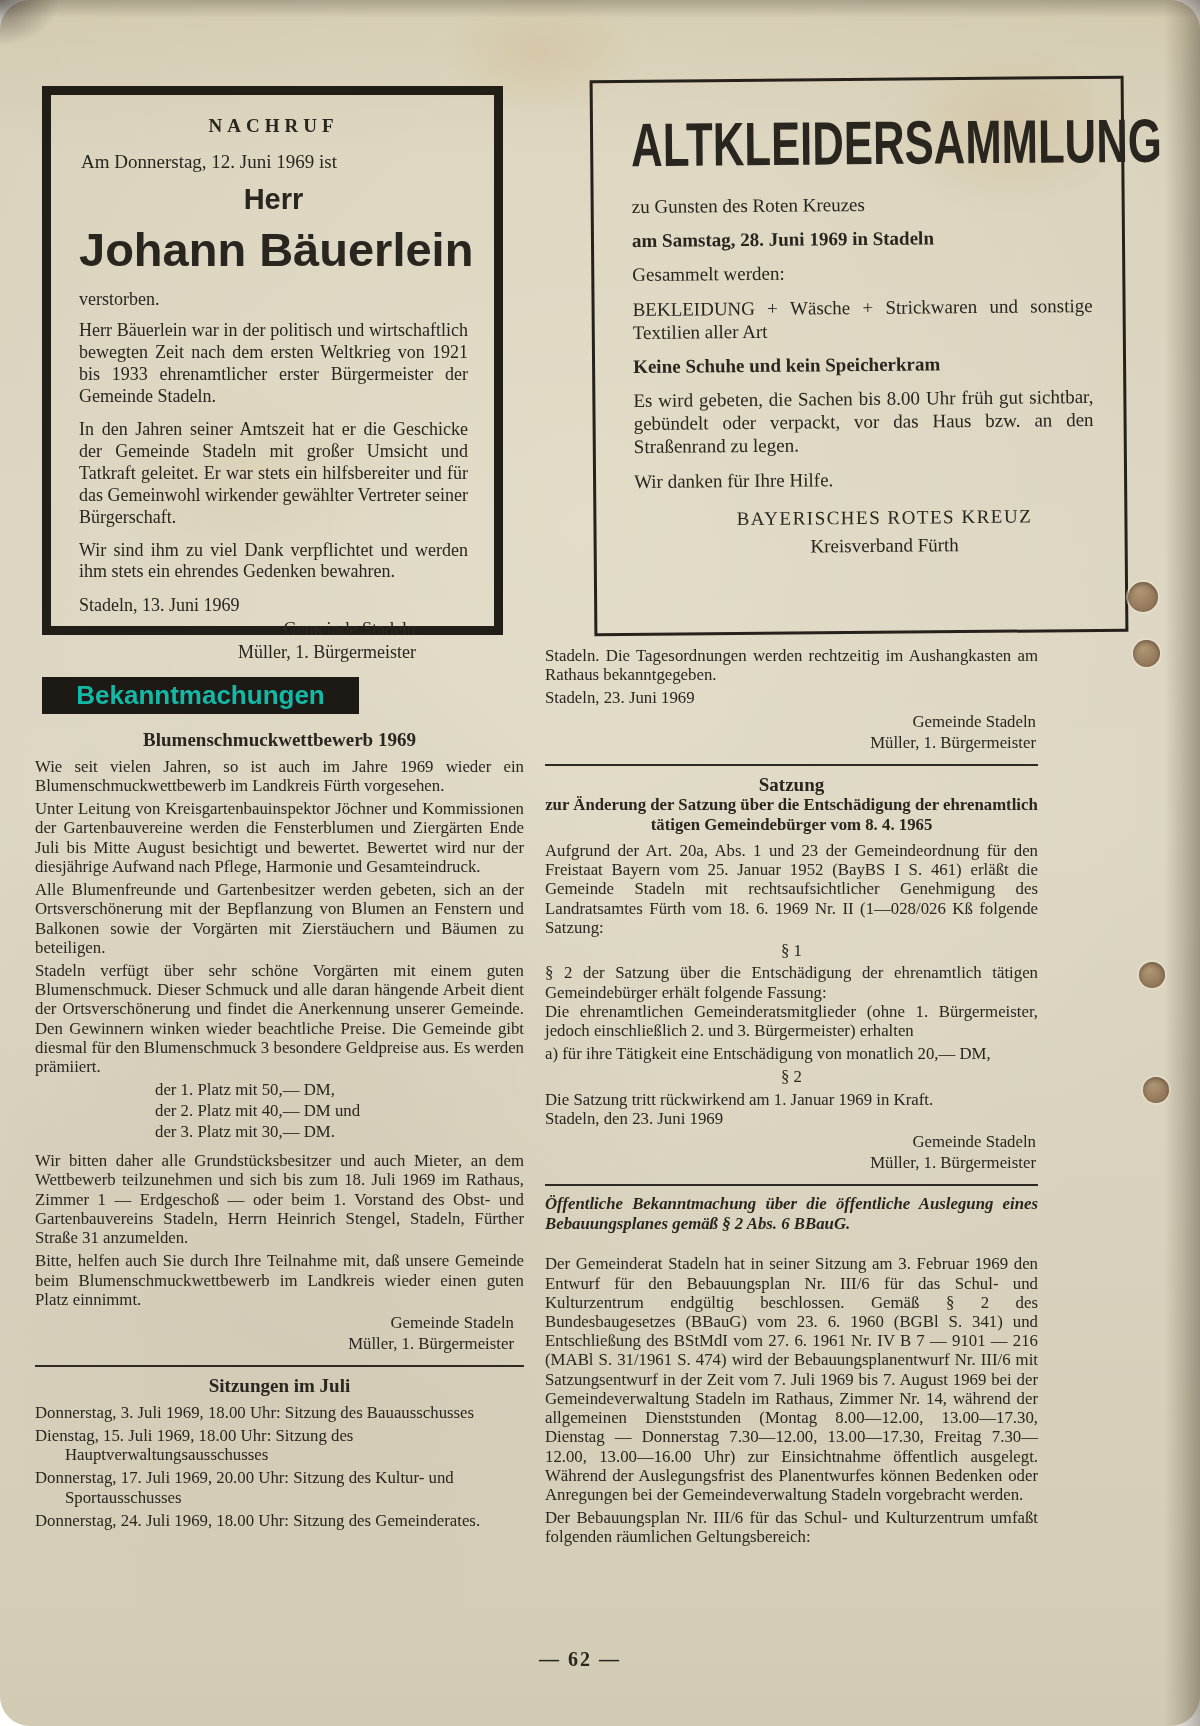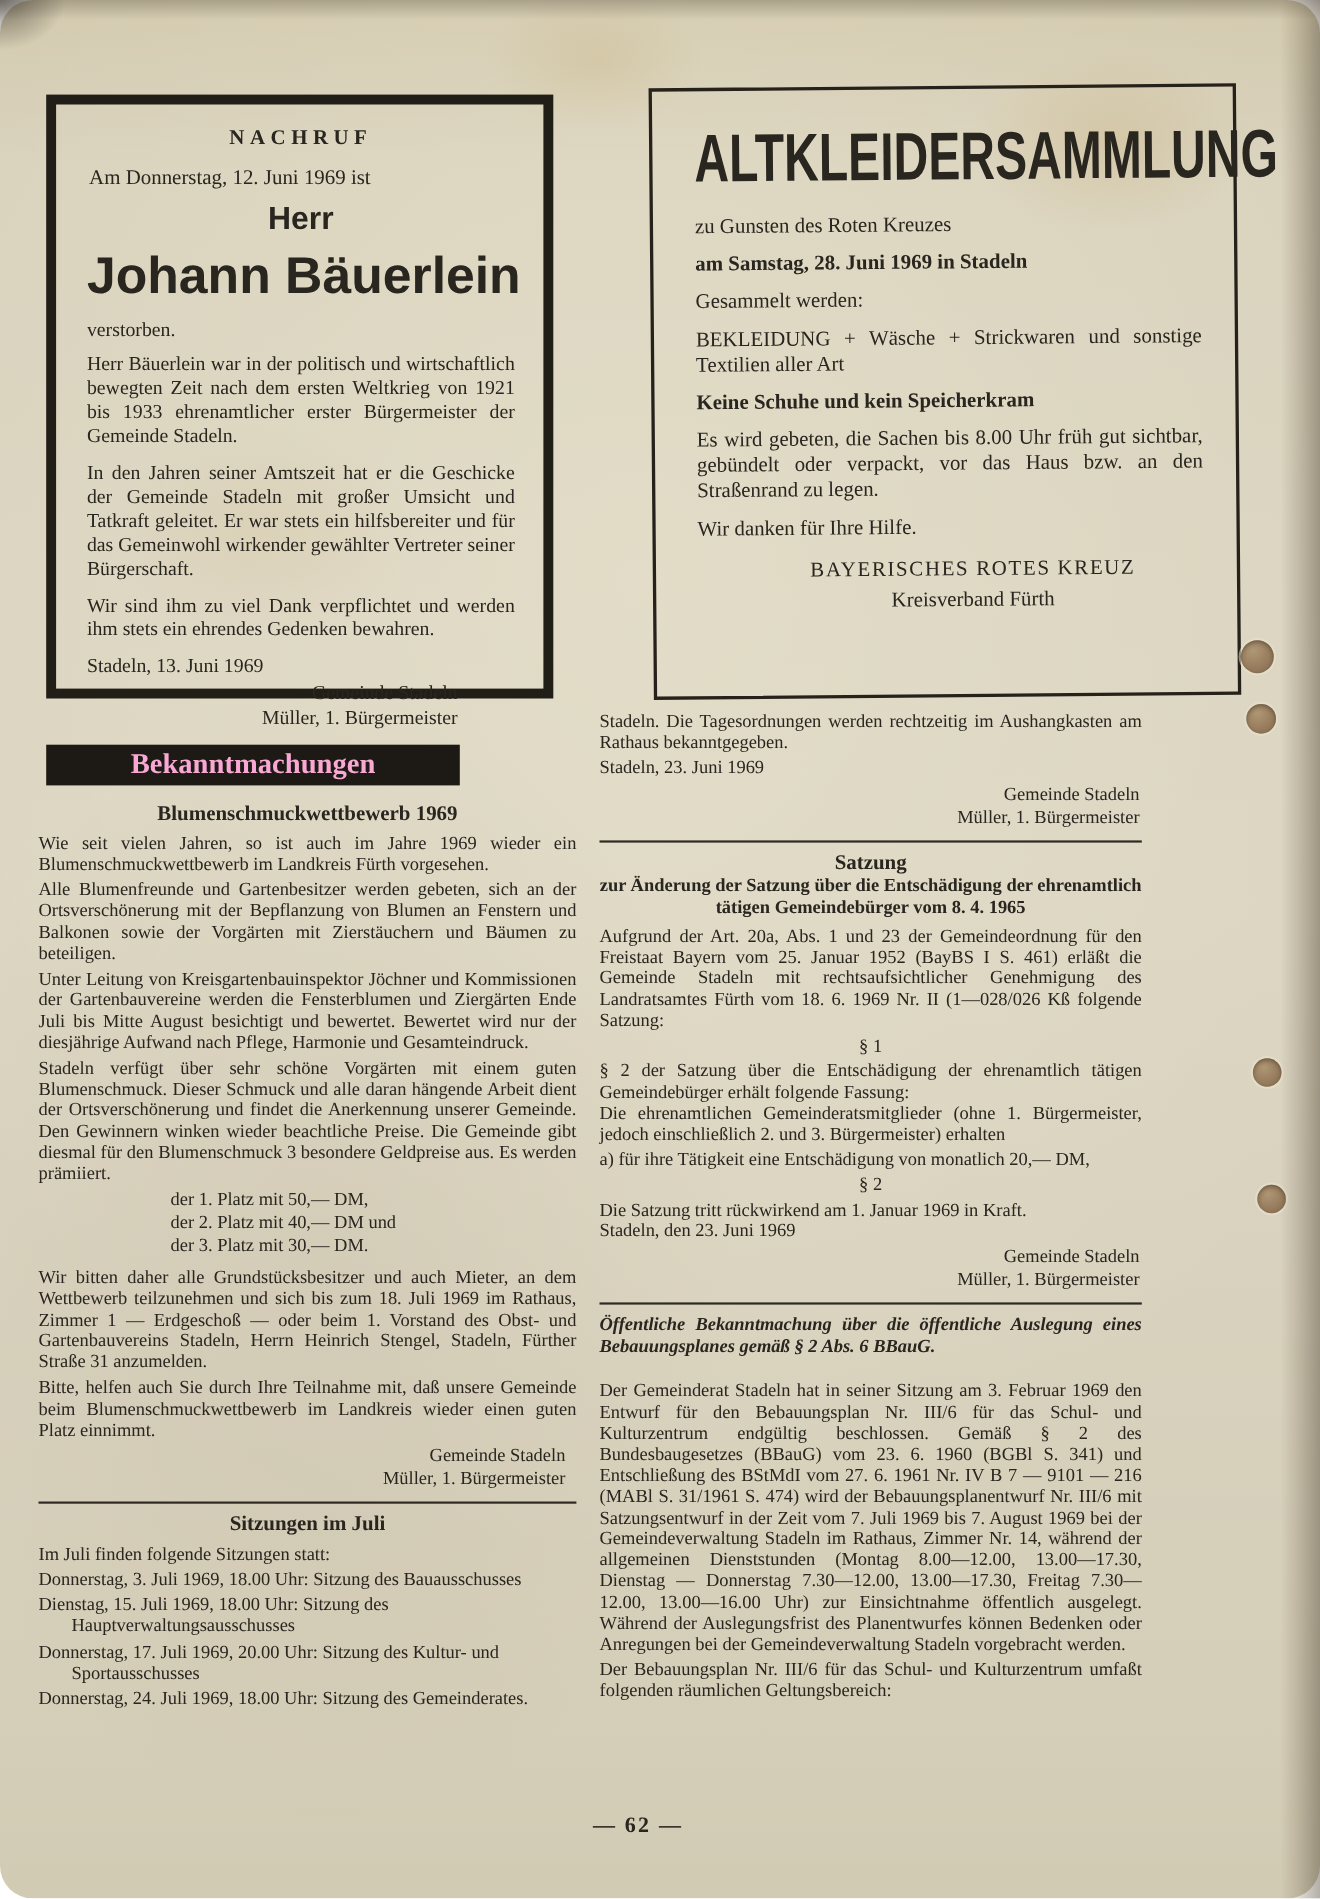--- a/index.html
+++ b/index.html
@@ -43,22 +43,22 @@
   .ad-title{margin:8px 0 20px;}
   .ad-title-inner{display:inline-block;font-family:"Liberation Sans","DejaVu Sans",sans-serif;
       font-weight:bold;font-size:52px;letter-spacing:0px;transform:scale(0.84,1.18);
       transform-origin:left center;white-space:nowrap;}
   .ad-line{font-size:19px;line-height:1.22;margin:11px 0;}
   .ad-bold{font-weight:bold;}
   .ad-org{font-size:19px;letter-spacing:1.5px;text-align:center;margin:16px 0 6px;padding-left:40px;}
   .ad-org-sub{font-size:19px;text-align:center;margin:4px 0;padding-left:40px;}
 
   
-  .bar{position:absolute;left:42px;top:677px;width:376px;height:37px;background:#1d1a15;
-      color:#f9a8d4;font-family:Liberation Serif, serif;font-weight:bold;
+  .bar{position:absolute;left:42px;top:677px;width:317px;height:37px;background:#1d1a15;
+      color:#14b8a6;font-family:Liberation Sans, sans-serif;font-weight:bold;
       font-size:26px;text-align:center;line-height:36px;}
 
   
   .col{position:absolute;font-size:16.8px;line-height:1.145;}
   .left-col{left:35px;top:724px;width:489px;}
   .right-col{left:545px;top:646px;width:493px;}
   .col h3{font-size:19px;font-weight:bold;text-align:center;margin:5px 0 6px;}
   .col p{margin:0 0 4px;}
   .just{text-align:justify;}
   .prizes{margin:3px 0 8px 120px;line-height:1.25;}
@@ -111,37 +111,36 @@
     <div class="ad-org-sub">Kreisverband Fürth</div>
   </section>
 
   <div class="bar">
     <span>Bekanntmachungen</span>
   </div>
 
   <div class="col left-col">
     <h3>Blumenschmuckwettbewerb 1969</h3>
     <p class="just">Wie seit vielen Jahren, so ist auch im Jahre 1969 wieder ein Blumenschmuckwettbewerb im Landkreis Fürth vorgesehen.</p>
+    <p class="just">Unter Leitung von Kreisgartenbauinspektor Jöchner und Kommissionen der Gartenbauvereine werden die Fensterblumen und Ziergärten Ende Juli bis Mitte August besichtigt und bewertet. Bewertet wird nur der diesjährige Aufwand nach Pflege, Harmonie und Gesamteindruck.</p>
     <p class="just">Alle Blumenfreunde und Gartenbesitzer werden gebeten, sich an der Ortsverschönerung mit der Bepflanzung von Blumen an Fenstern und Balkonen sowie der Vorgärten mit Zierstäuchern und Bäumen zu beteiligen.</p>
-    <p class="just">Unter Leitung von Kreisgartenbauinspektor Jöchner und Kommissionen der Gartenbauvereine werden die Fensterblumen und Ziergärten Ende Juli bis Mitte August besichtigt und bewertet. Bewertet wird nur der diesjährige Aufwand nach Pflege, Harmonie und Gesamteindruck.</p>
     <p class="just">Stadeln verfügt über sehr schöne Vorgärten mit einem guten Blumenschmuck. Dieser Schmuck und alle daran hängende Arbeit dient der Ortsverschönerung und findet die Anerkennung unserer Gemeinde. Den Gewinnern winken wieder beachtliche Preise. Die Gemeinde gibt diesmal für den Blumenschmuck 3 besondere Geldpreise aus. Es werden prämiiert.</p>
     <div class="prizes">
       <div>der 1. Platz mit 50,— DM,</div>
       <div>der 2. Platz mit 40,— DM und</div>
       <div>der 3. Platz mit 30,— DM.</div>
     </div>
     <p class="just">Wir bitten daher alle Grundstücksbesitzer und auch Mieter, an dem Wettbewerb teilzunehmen und sich bis zum 18. Juli 1969 im Rathaus, Zimmer 1 — Erdgeschoß — oder beim 1. Vorstand des Obst- und Gartenbauvereins Stadeln, Herrn Heinrich Stengel, Stadeln, Fürther Straße 31 anzumelden.</p>
     <p class="just">Bitte, helfen auch Sie durch Ihre Teilnahme mit, daß unsere Gemeinde beim Blumenschmuckwettbewerb im Landkreis wieder einen guten Platz einnimmt.</p>
     <div class="sig">
       <div>Gemeinde Stadeln</div>
       <div>Müller, 1. Bürgermeister</div>
     </div>
     <hr class="rule">
     <h3>Sitzungen im Juli</h3>
-    <p>Im Juli finden folgende Sitzungen statt:</p>
     <p class="entry">Donnerstag, 3. Juli 1969, 18.00 Uhr: Sitzung des Bauausschusses</p>
     <p class="entry">Dienstag, 15. Juli 1969, 18.00 Uhr: Sitzung des Hauptverwaltungsausschusses</p>
     <p class="entry">Donnerstag, 17. Juli 1969, 20.00 Uhr: Sitzung des Kultur- und Sportausschusses</p>
     <p class="entry">Donnerstag, 24. Juli 1969, 18.00 Uhr: Sitzung des Gemeinderates.</p>
   </div>
 
   <div class="col right-col">
     <p class="just">Stadeln. Die Tagesordnungen werden rechtzeitig im Aushangkasten am Rathaus bekanntgegeben.</p>
     <p>Stadeln, 23. Juni 1969</p>
     <div class="sig">

